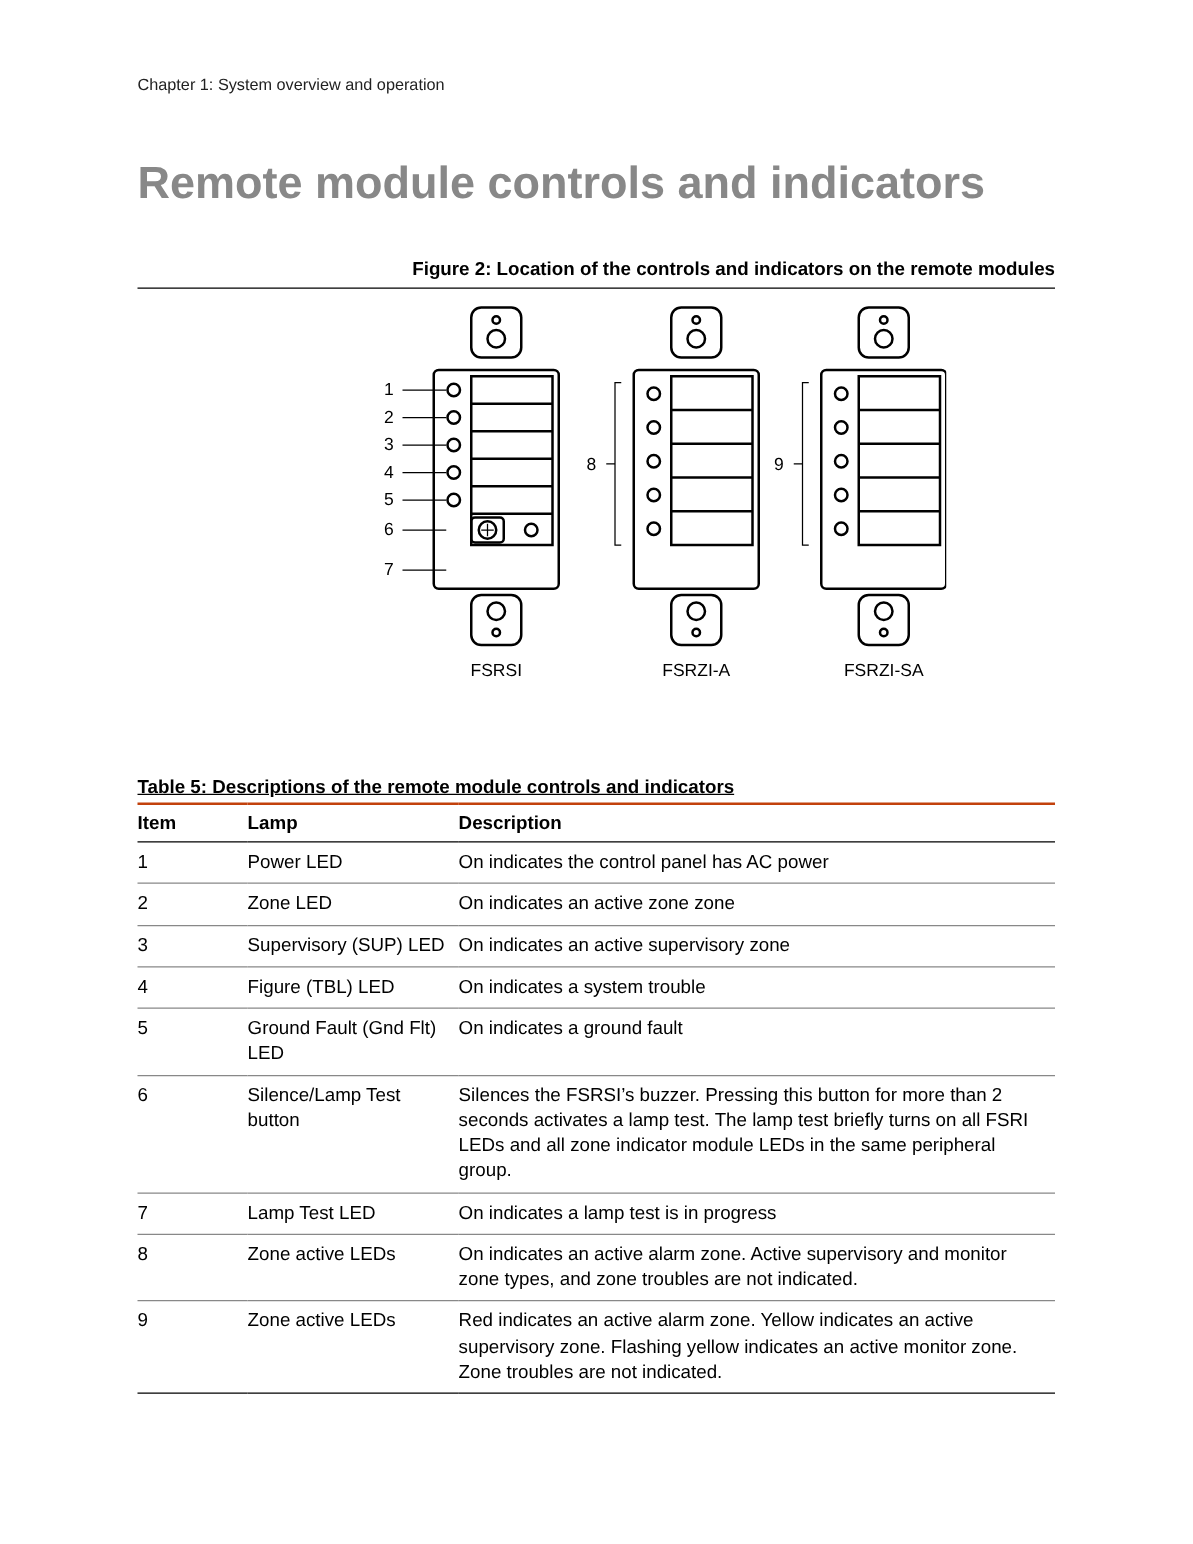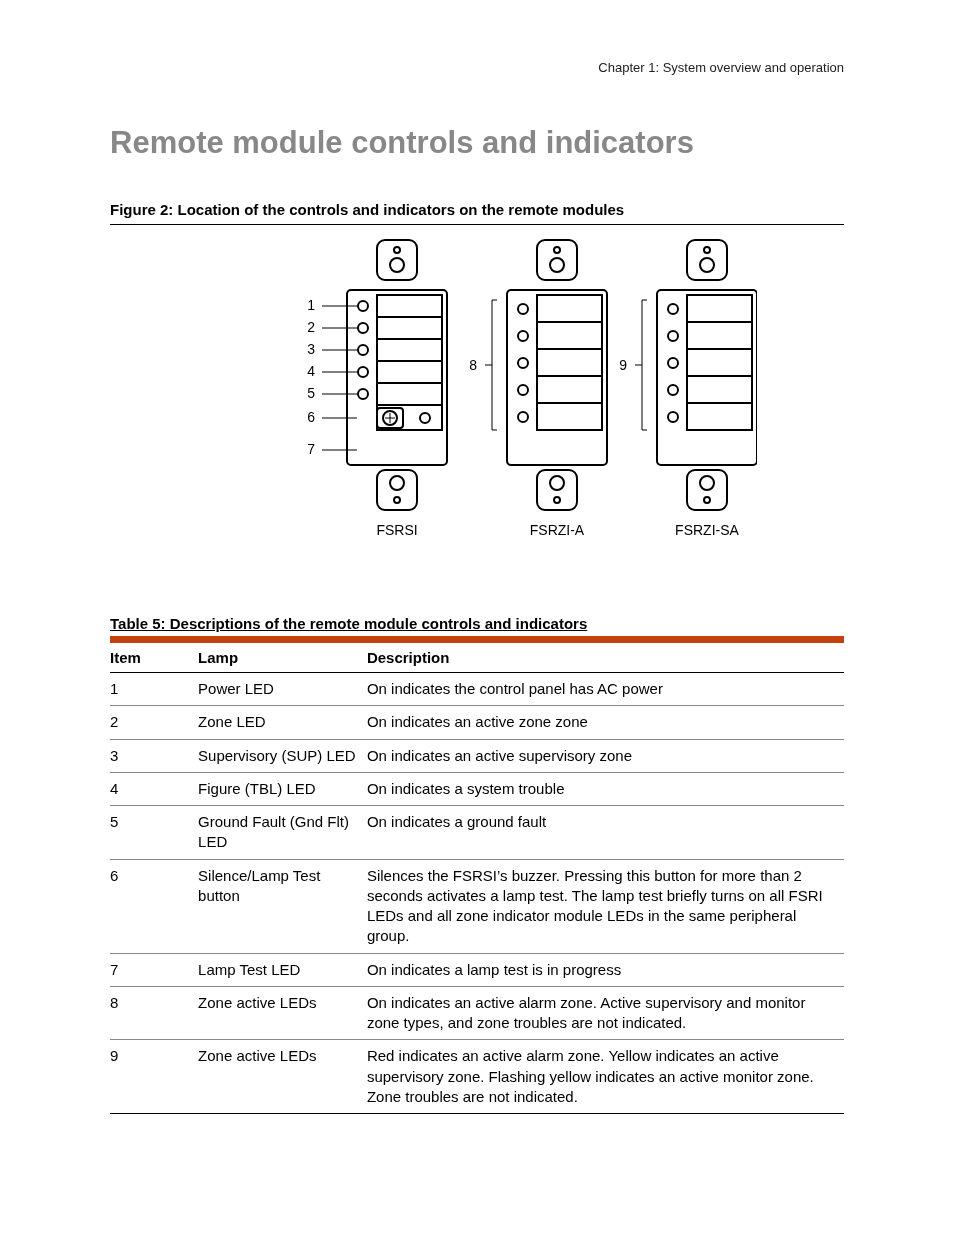--- a/index.html
+++ b/index.html
@@ -9,32 +9,32 @@
     background: #fff;
     margin: 0;
     padding: 60px 110px 40px 110px;
     width: 954px;
     box-sizing: border-box;
   }
   .chapter-line {
     font-size: 13px;
     color: #222;
     margin-bottom: 50px;
-    text-align: right;
   }
   h1.section-title {
-    font-size: 31px;
+    font-size: 36px;
     font-weight: bold;
     color: #888;
     margin: 0 0 40px 0;
   }
   .figure-caption {
     font-weight: bold;
     font-size: 15px;
     margin-bottom: 6px;
+    text-align: right;
   }
   hr.caption-rule {
     border: none;
     border-top: 1px solid #000;
     margin: 0 0 10px 0;
   }
   .figure-wrap {
     width: 100%;
     text-align: center;
   }
@@ -50,21 +50,21 @@
   }
   table.desc {
     border-collapse: collapse;
     width: 100%;
     font-size: 15px;
   }
   table.desc th {
     text-align: left;
     font-weight: bold;
     padding: 6px 8px 6px 0;
-    border-top: 7px solid #c2410c;
+    border-top: 2px solid #c2410c;
     border-bottom: 1px solid #000;
   }
   table.desc td {
     vertical-align: top;
     padding: 6px 8px 6px 0;
     border-bottom: 1px solid #888;
     line-height: 1.35;
   }
   table.desc tr:last-child td {
     border-bottom: 1px solid #000;

